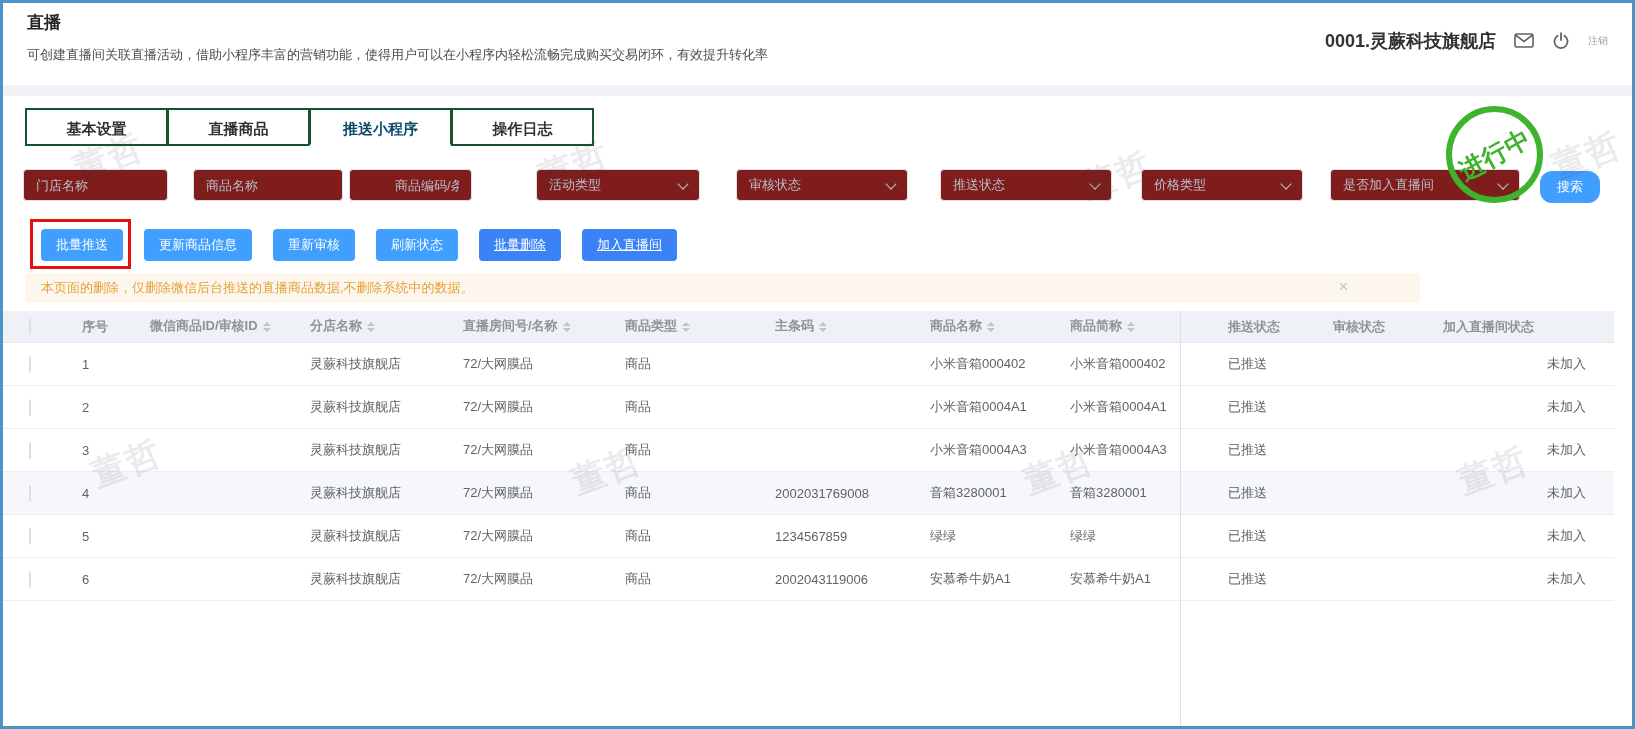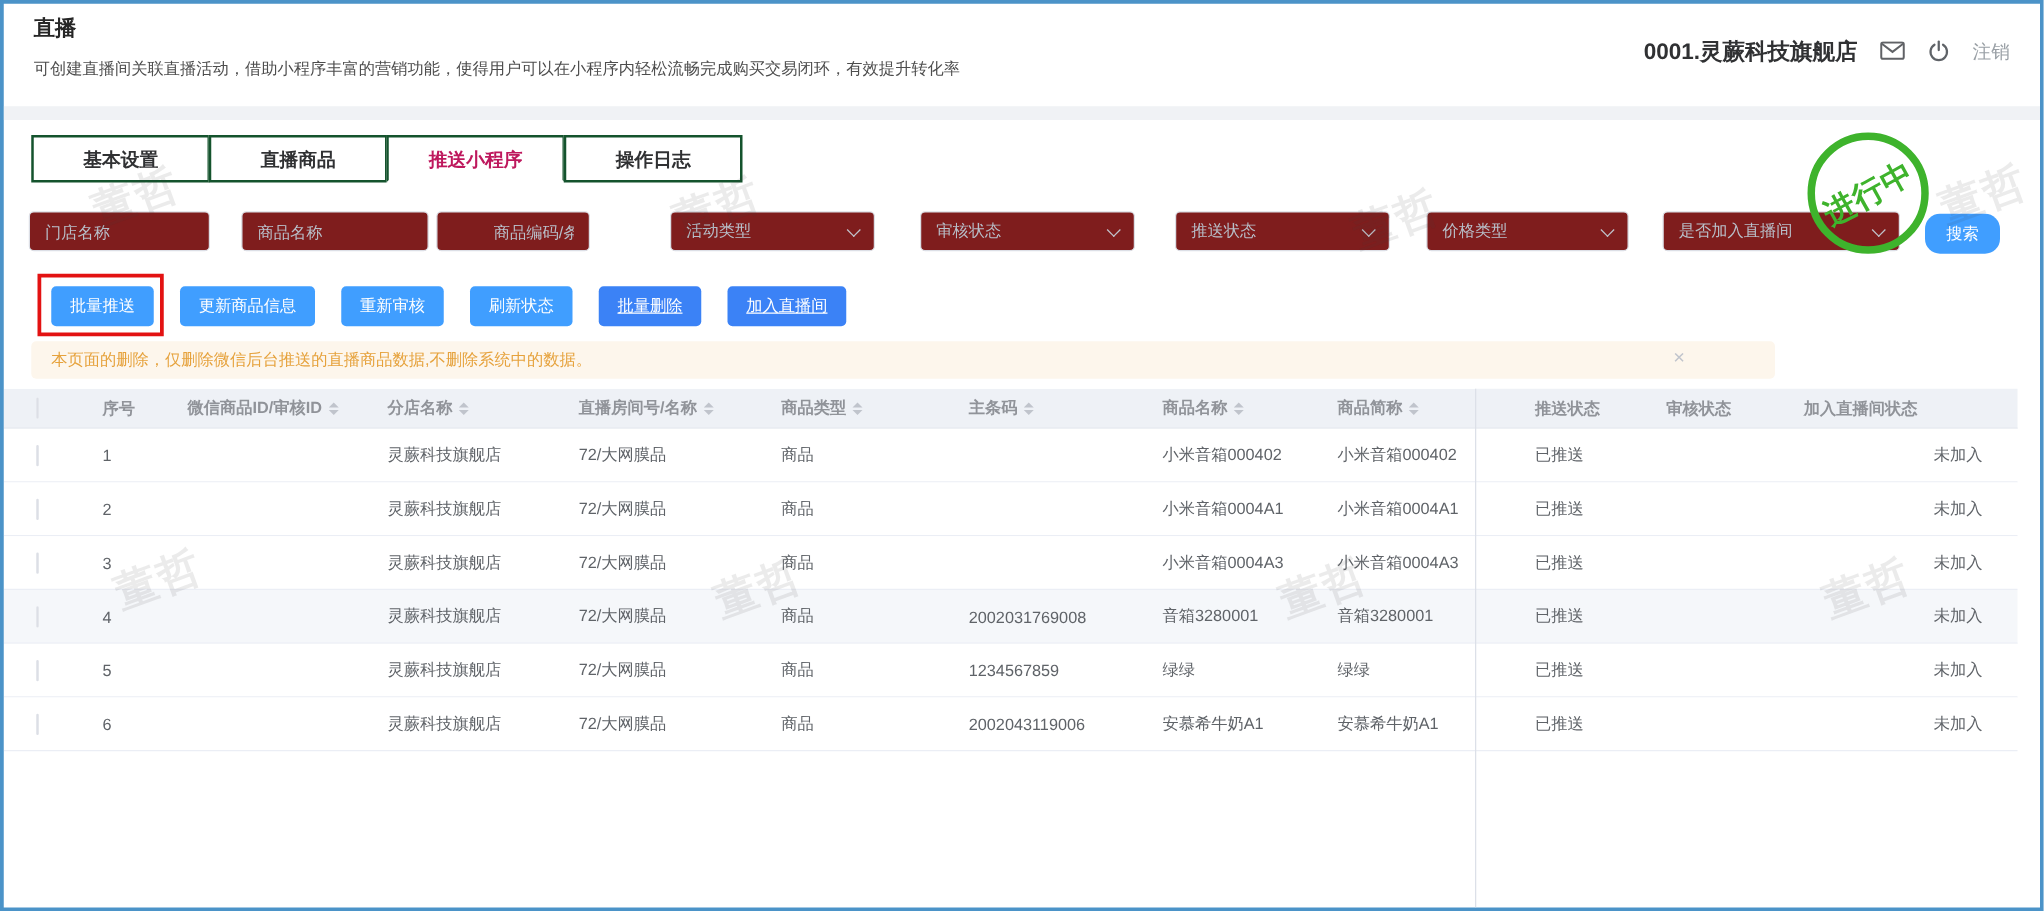--- a/index.html
+++ b/index.html
@@ -4,30 +4,30 @@
 <style>
   html,body{margin:0;padding:0;background:#fff;}
   body{width:1635px;height:729px;font-family:"Liberation Sans","DejaVu Sans",sans-serif;}
   .page{position:relative;width:1629px;height:723px;border:3px solid #4b93c8;background:#fff;overflow:hidden;}
 
   
   .page-title{position:absolute;left:24px;top:8px;font-size:17px;font-weight:bold;color:#262626;}
   .page-desc{position:absolute;left:24px;top:43px;font-size:13px;color:#4d4d4d;}
   .header-right{position:absolute;right:24px;top:26px;display:flex;align-items:center;gap:18px;}
   .store-name{font-size:18px;font-weight:bold;color:#303133;}
-  .logout{font-size:15px;color:#9aa0a6;cursor:pointer;}
+  .logout{font-size:10px;color:#9aa0a6;cursor:pointer;}
   .hicon{display:flex;align-items:center;cursor:pointer;}
   .band{position:absolute;left:0;top:82px;width:100%;height:11px;background:#f0f2f5;}
 
   
   .tabs{position:absolute;left:22px;top:105px;display:flex;z-index:5;}
   .tab{min-width:143px;height:38px;line-height:38px;text-align:center;border:2px solid #14532d;background:#fff;
        font-size:15px;font-weight:bold;color:#303133;margin-left:-1px;cursor:pointer;box-sizing:border-box;}
   .tab:first-child{margin-left:0;}
-  .tab.active{color:#be185d;border-bottom-color:#fff;}
+  .tab.active{color:#0c4a6e;border-bottom-color:#fff;}
 
   
   .filter-field{position:absolute;top:166px;height:32px;border:1px solid #dcdfe6;border-radius:4px;background:#7f1d1d;
        box-sizing:border-box;font-size:13px;color:#b8bfc9;}
   input.filter-field{padding:0 12px;outline:none;}
   input.filter-field::placeholder{color:#b8bfc9;}
   .select{display:flex;align-items:center;justify-content:space-between;padding:0 12px;cursor:pointer;}
   .chevron{width:7px;height:7px;border-right:1.5px solid #c0c4cc;border-bottom:1.5px solid #c0c4cc;
        transform:rotate(45deg);margin-top:-3px;flex:none;}
   .search-btn{position:absolute;left:1537px;top:168px;width:60px;height:32px;background:#409eff;color:#fff;

